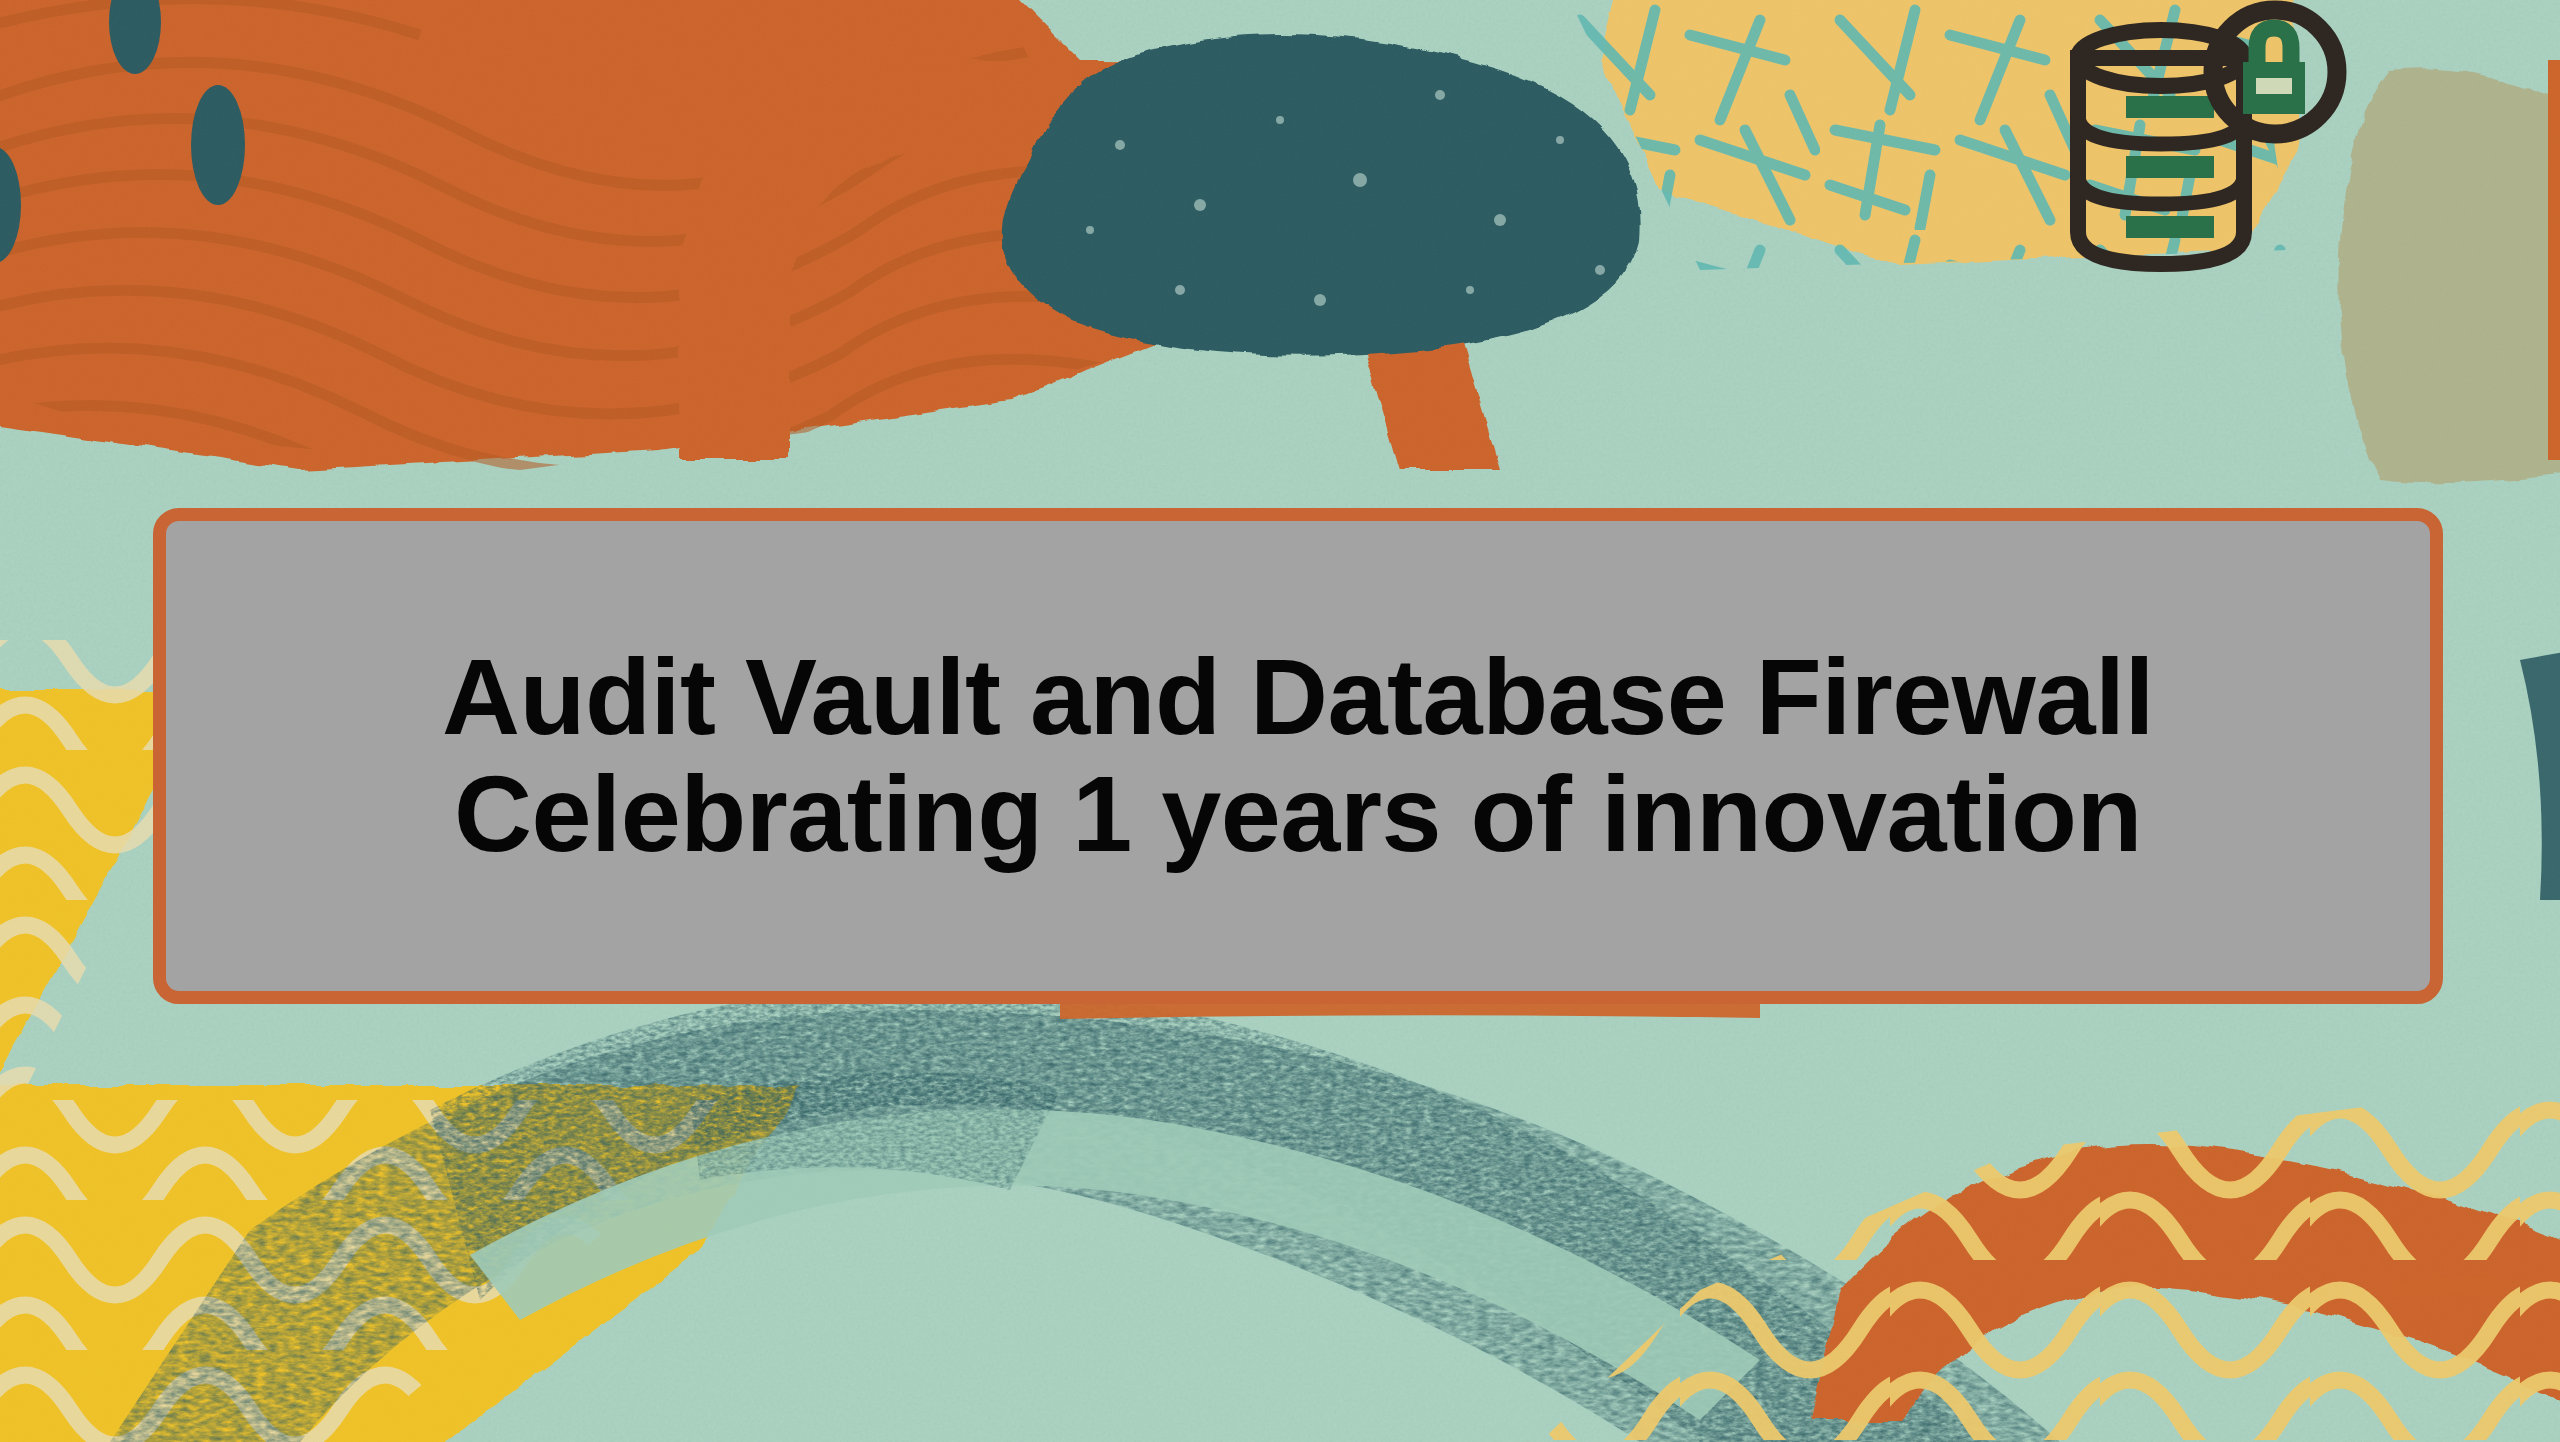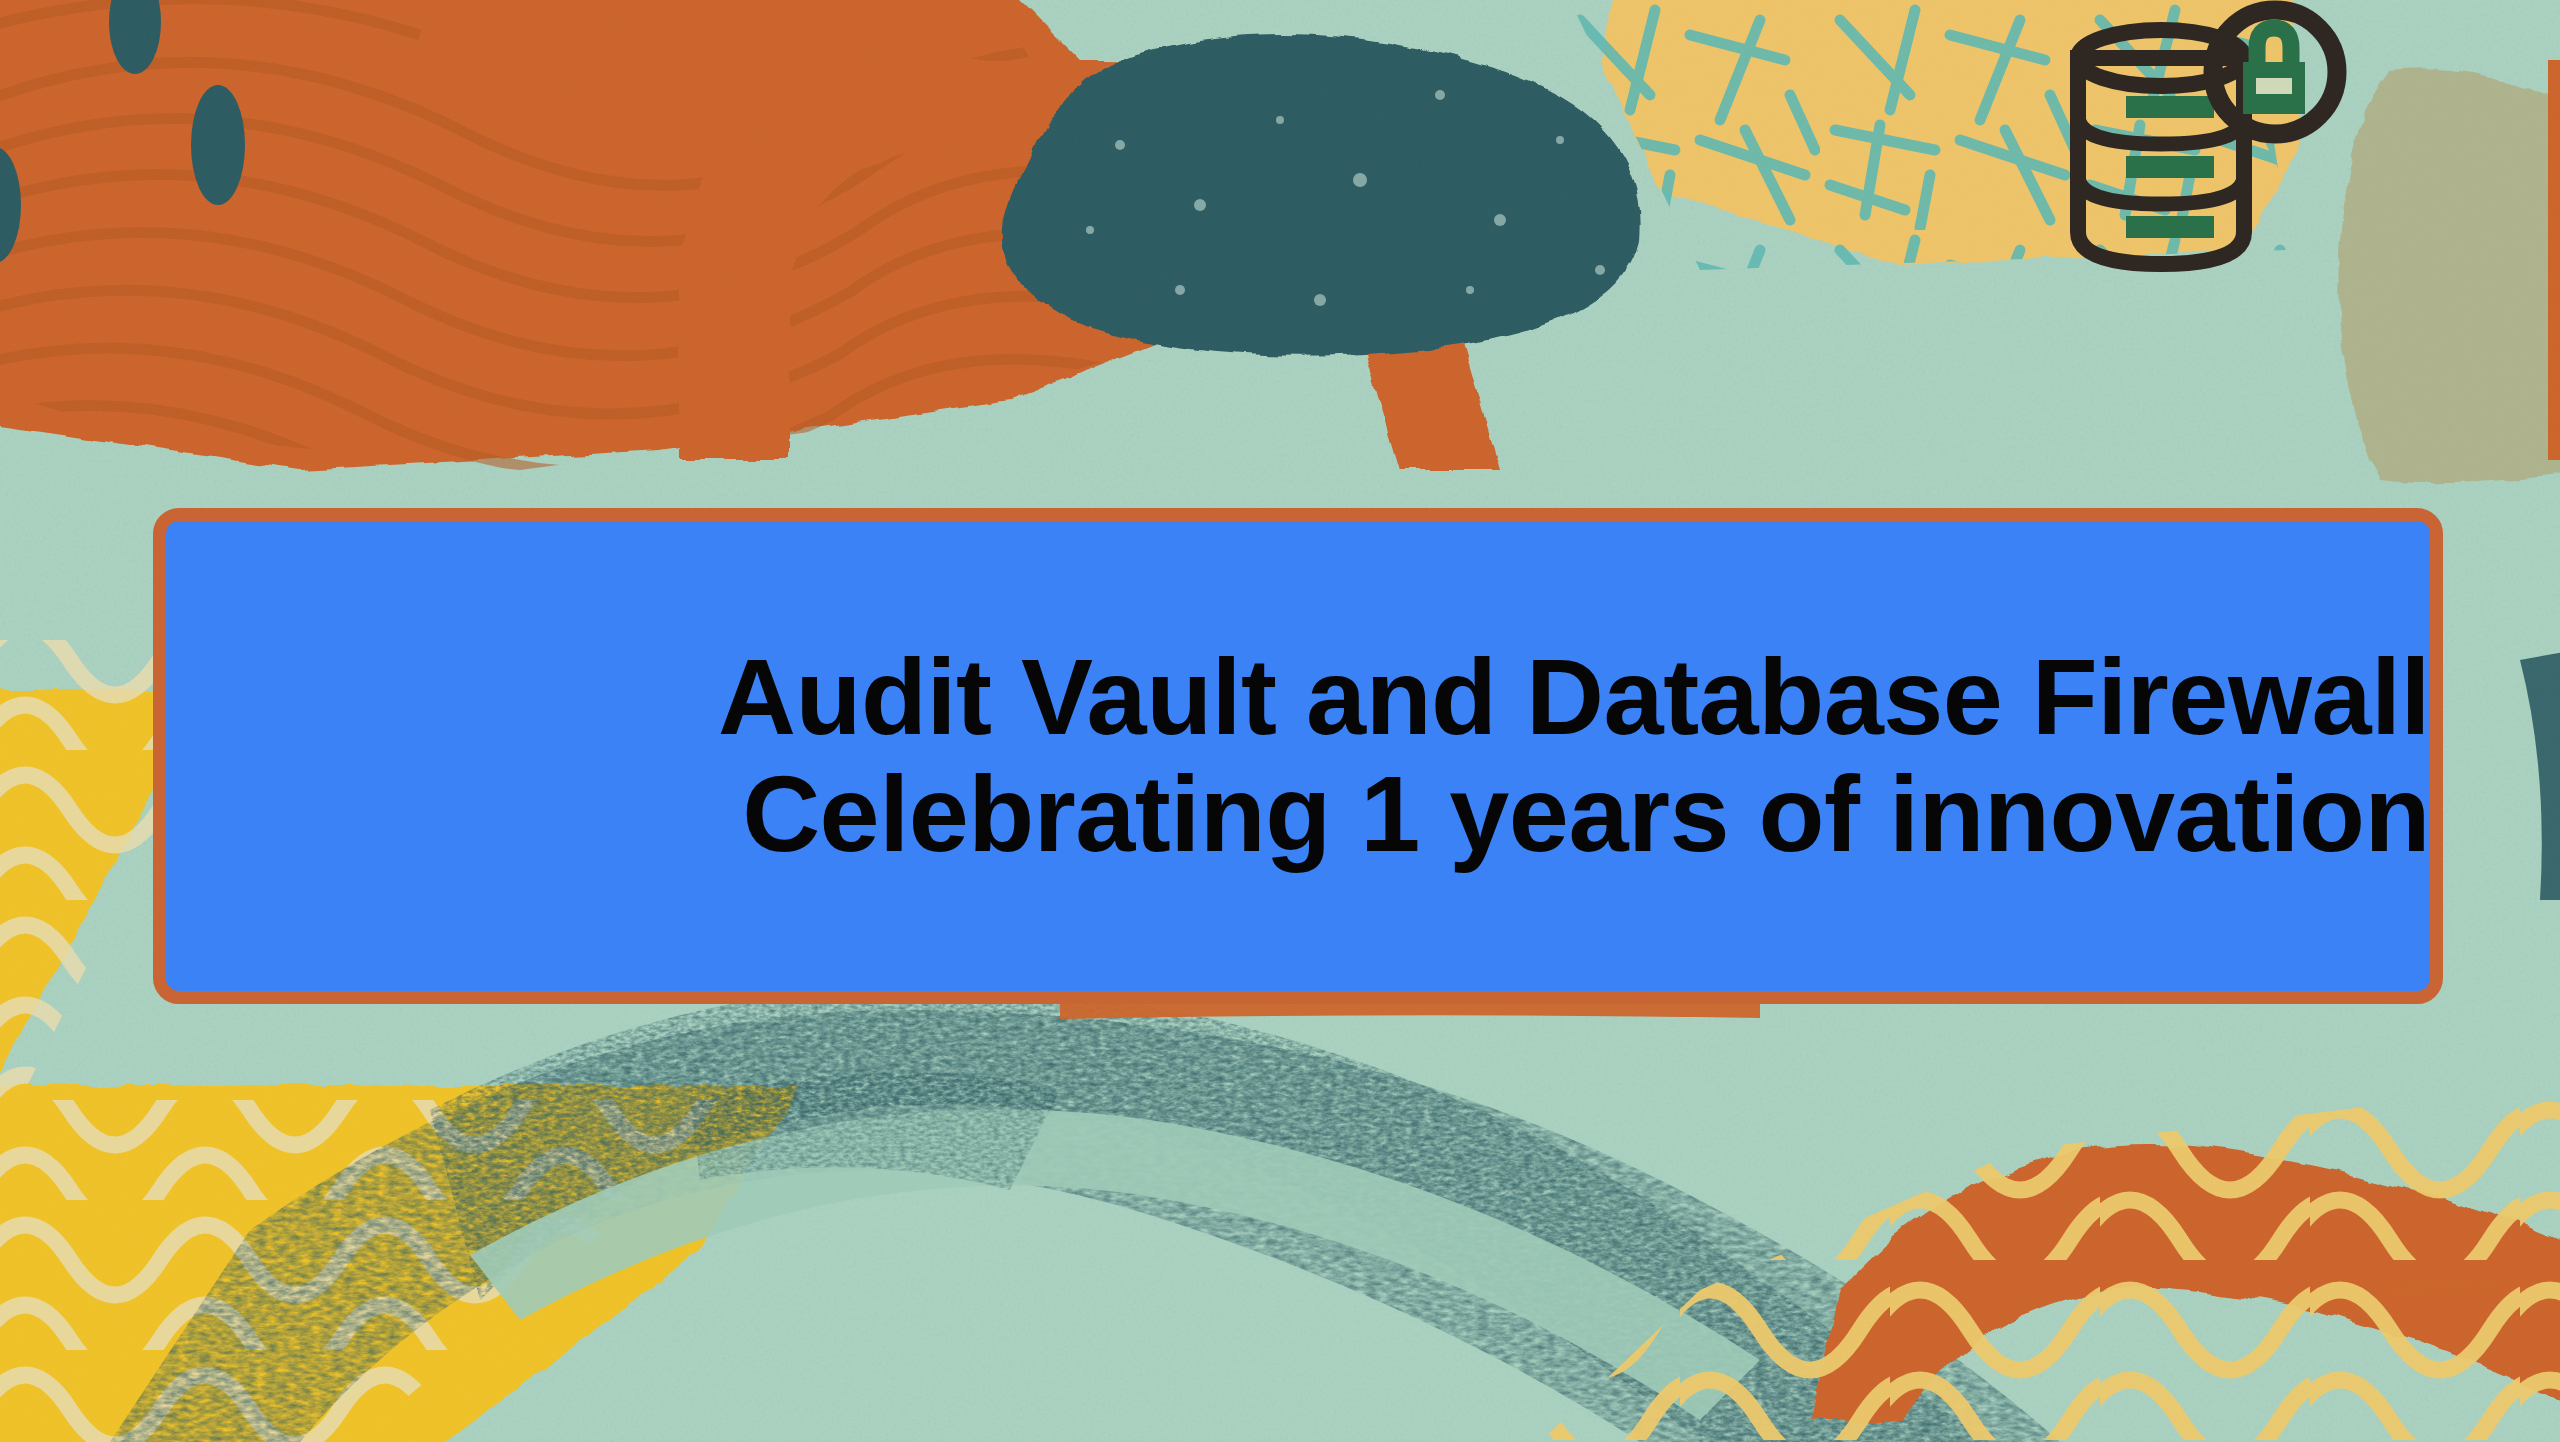--- a/index.html
+++ b/index.html
@@ -20,26 +20,26 @@
   svg.layer { display: block; width: 100%; height: 100%; }
 
   
   #title-card {
     position: absolute;
     left: 153px;
     top: 508px;
     width: 2290px;
     height: 496px;
     box-sizing: border-box;
-    background: #3b82f6;
+    background: #a3a3a3;
     border: 13px solid #c96434;
     border-radius: 26px;
     display: flex;
     flex-direction: column;
-    align-items: flex-end;
+    align-items: center;
     justify-content: center;
     z-index: 40;
   }
   .title-line {
     font-family: "Liberation Sans", sans-serif;
     font-weight: bold;
     font-size: 108px;
     line-height: 1.08;
     color: #060606;
     letter-spacing: -0.5px;

